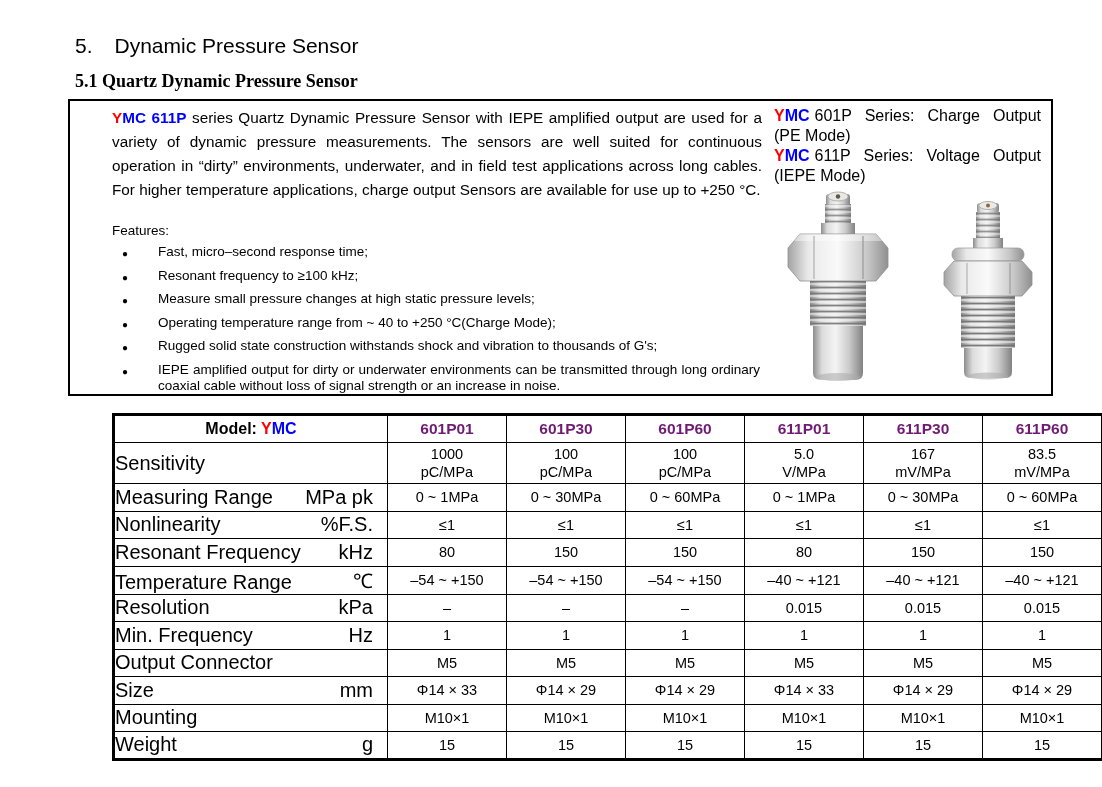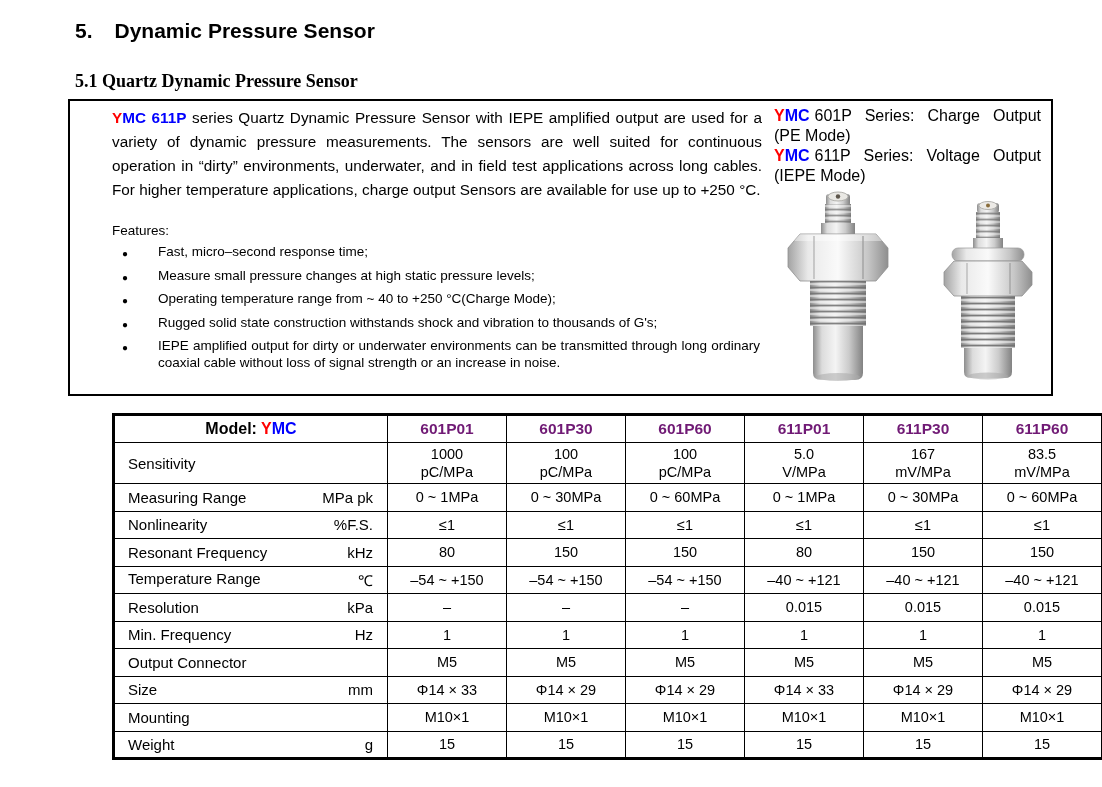--- a/index.html
+++ b/index.html
@@ -1,18 +1,18 @@
 <!DOCTYPE html>
 <html><head>
 <meta charset="utf-8">
 <style>
   html,body{margin:0;padding:0;background:#fff;}
   .page{position:relative;width:1102px;height:787px;background:#ffffff;overflow:hidden;
         font-family:"Liberation Sans", sans-serif;color:#000;}
-  .h1{position:absolute;left:75px;top:5px;font-size:21px;font-weight:bold;}
+  .h1{position:absolute;left:75px;top:20px;font-size:21px;font-weight:normal;}
   .h1 .num{display:inline-block;margin-right:22px;}
   .h2{position:absolute;left:75px;top:56px;font-size:18px;font-weight:bold;font-family:Liberation Serif, serif;}
   .red{color:#FF0000;}
   .blue{color:#0000FF;}
   .info-box{position:absolute;left:68px;top:99px;width:985px;height:297px;border:2px solid #000;
             box-sizing:border-box;display:flex;overflow:hidden;padding-left:32px;}
   .box-left{width:666px;padding:5px 6px 0 10px;box-sizing:border-box;}
   .intro{margin:0;font-size:15.3px;line-height:24px;text-align:justify;}
   .intro .brand, .intro .model{font-weight:bold;}
   .features-label{font-size:13.5px;margin-top:21px;}
@@ -28,22 +28,22 @@
   .photo-right{margin-top:10px;}
   .spec-table{position:absolute;left:68px;top:413px;width:989px;border-collapse:collapse;
               table-layout:fixed;border:3px solid #000;margin-left:44px;}
   .spec-table th,.spec-table td{border:1.5px solid #000;padding:0;vertical-align:middle;}
   .spec-table thead tr{height:28px;}
   .model-cell{font-size:16px;font-weight:bold;text-align:center;}
   .model-cell .brand{font-weight:bold;}
   .col-h{font-size:15.5px;font-weight:bold;color:#701a75;text-align:center;}
   .spec-table tbody tr{height:27.5px;}
   .spec-table tbody tr.tall{height:41px;}
-  .param-inner{display:flex;justify-content:space-between;align-items:flex-start;
-               padding:0 14px 0 13px;font-size:15px;}
+  .param-inner{display:flex;justify-content:space-between;align-items:flex-end;
+               padding:0 14px 0 0;font-size:20px;}
   .val{text-align:center;font-size:14.5px;line-height:18px;white-space:pre-line;}
 </style>
 </head>
 <body>
 
 <div class="page">
 
   <h1 class="h1"><span class="num">5.</span><span>Dynamic Pressure Sensor</span></h1>
 
   <h2 class="h2">5.1 Quartz Dynamic Pressure Sensor</h2>
@@ -51,20 +51,21 @@
   <div class="info-box">
     <div class="box-left">
       <p class="intro">
         <b class="brand"><span class="red">Y</span><span class="blue">MC</span></b>
         <b class="blue model">611P</b>
         <span>series Quartz Dynamic Pressure Sensor with IEPE amplified output are used for a variety of dynamic pressure measurements. The sensors are well suited for continuous operation in “dirty” environments, underwater, and in field test applications across long cables. For higher temperature applications, charge output Sensors are available for use up to +250 °C.</span>
       </p>
       <div class="features-label">Features:</div>
       <ul class="features">
           <li>Fast, micro–second response time;</li>
+          <li>Resonant frequency to ≥100 kHz;</li>
           <li>Measure small pressure changes at high static pressure levels;</li>
           <li>Operating temperature range from ~ 40 to +250 °C(Charge Mode);</li>
           <li>Rugged solid state construction withstands shock and vibration to thousands of G's;</li>
           <li>IEPE amplified output for dirty or underwater environments can be transmitted through long ordinary coaxial cable without loss of signal strength or an increase in noise.</li>
         </ul>
     </div>
     <div class="box-right">
       <div>
           <p class="series-note"><b class="brand"><span class="red">Y</span><span class="blue">MC</span></b><span>601P Series: Charge Output (PE Mode)</span></p>
           <p class="series-note"><b class="brand"><span class="red">Y</span><span class="blue">MC</span></b><span>611P Series: Voltage Output (IEPE Mode)</span></p>

